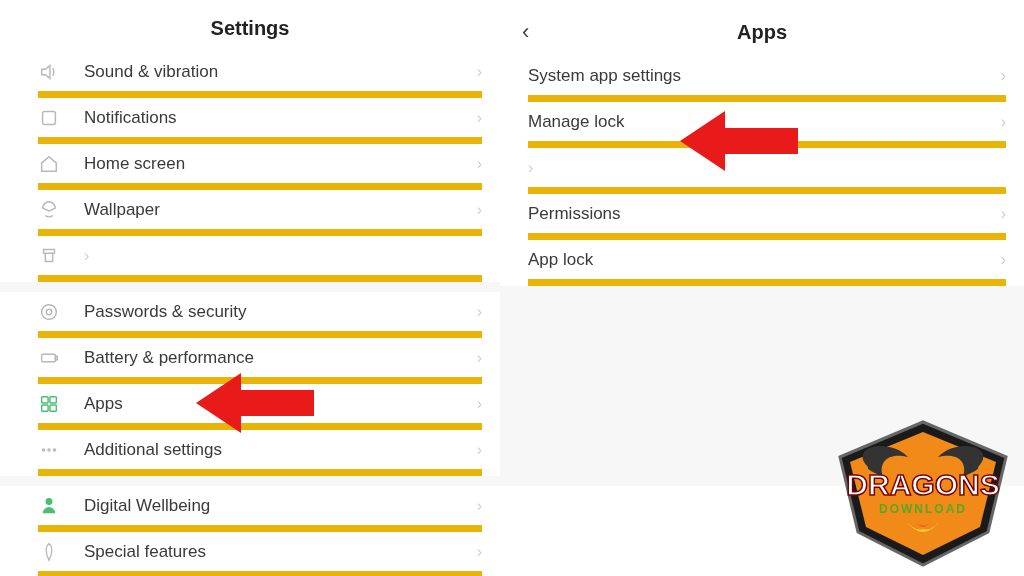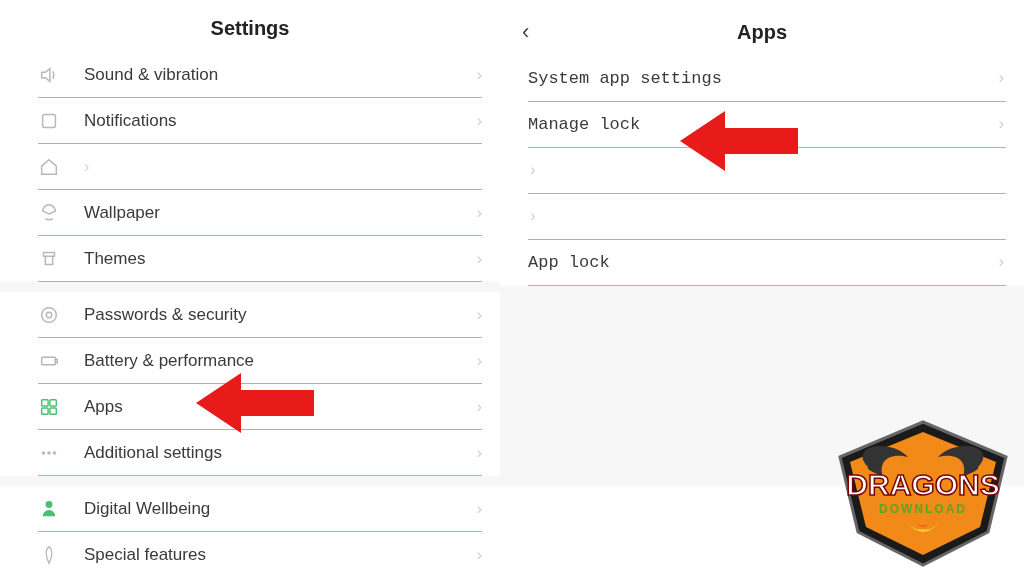--- a/index.html
+++ b/index.html
@@ -47,26 +47,26 @@
     line-height: 1;
   }
   .header .title {
     font-size: 20px;
     font-weight: 700;
     color: #222;
   }
   .list {
     padding: 0 18px 0 38px;
   }
-  .panel-right .list { padding: 0 18px 0 28px; font-family: Liberation Mono, monospace; }
+  .panel-right .list { padding: 0 18px 0 28px; }
   .row {
     display: flex;
     align-items: center;
     height: 46px;
-    border-bottom: 1px solid #eab308;
+    border-bottom: 7px solid #eab308;
     position: relative;
   }
   .row .icon {
     width: 46px;
     display: flex;
     align-items: center;
     justify-content: flex-start;
     flex-shrink: 0;
   }
   .row .label {
@@ -133,39 +133,39 @@
         </span>
         <span class="label">Notifications</span>
         <span class="chev">›</span>
       </div>
       <div class="row">
         <span class="icon ico">
           <svg viewBox="0 0 24 24">
               <path class="st" d="M4 11l8-7 8 7v9H4z"></path>
             </svg>
         </span>
+        <span class="label">Home screen</span>
         <span class="chev">›</span>
       </div>
       <div class="row">
         <span class="icon ico">
           <svg viewBox="0 0 24 24">
               <path class="st" d="M12 3C6 3 5 10 5 10l7 3 7-3s-1-7-7-7z"></path>
               <path class="st" d="M8 18c2 2 6 2 8 0"></path>
             </svg>
         </span>
         <span class="label">Wallpaper</span>
         <span class="chev">›</span>
       </div>
       <div class="row">
         <span class="icon ico">
           <svg viewBox="0 0 24 24">
               <path class="st" d="M6 5h12v4H6zM8 9v9h8V9"></path>
             </svg>
         </span>
-        <span class="label">Themes</span>
         <span class="chev">›</span>
       </div>
 
       <div class="group-gap"></div>
 
       <div class="row">
         <span class="icon ico">
           <svg viewBox="0 0 24 24">
               <circle class="st" cx="12" cy="12" r="8"></circle>
               <circle class="st" cx="12" cy="12" r="3"></circle>
@@ -244,20 +244,21 @@
         <span class="chev">›</span>
       </div>
       <div class="row">
         <span class="label">Manage lock</span>
         <span class="chev">›</span>
       </div>
       <div class="row">
         <span class="chev">›</span>
       </div>
       <div class="row">
+        <span class="label">Permissions</span>
         <span class="chev">›</span>
       </div>
       <div class="row">
         <span class="label">App lock</span>
         <span class="chev">›</span>
       </div>
       <div class="group-gap"></div>
     </div>
   </div>
 

